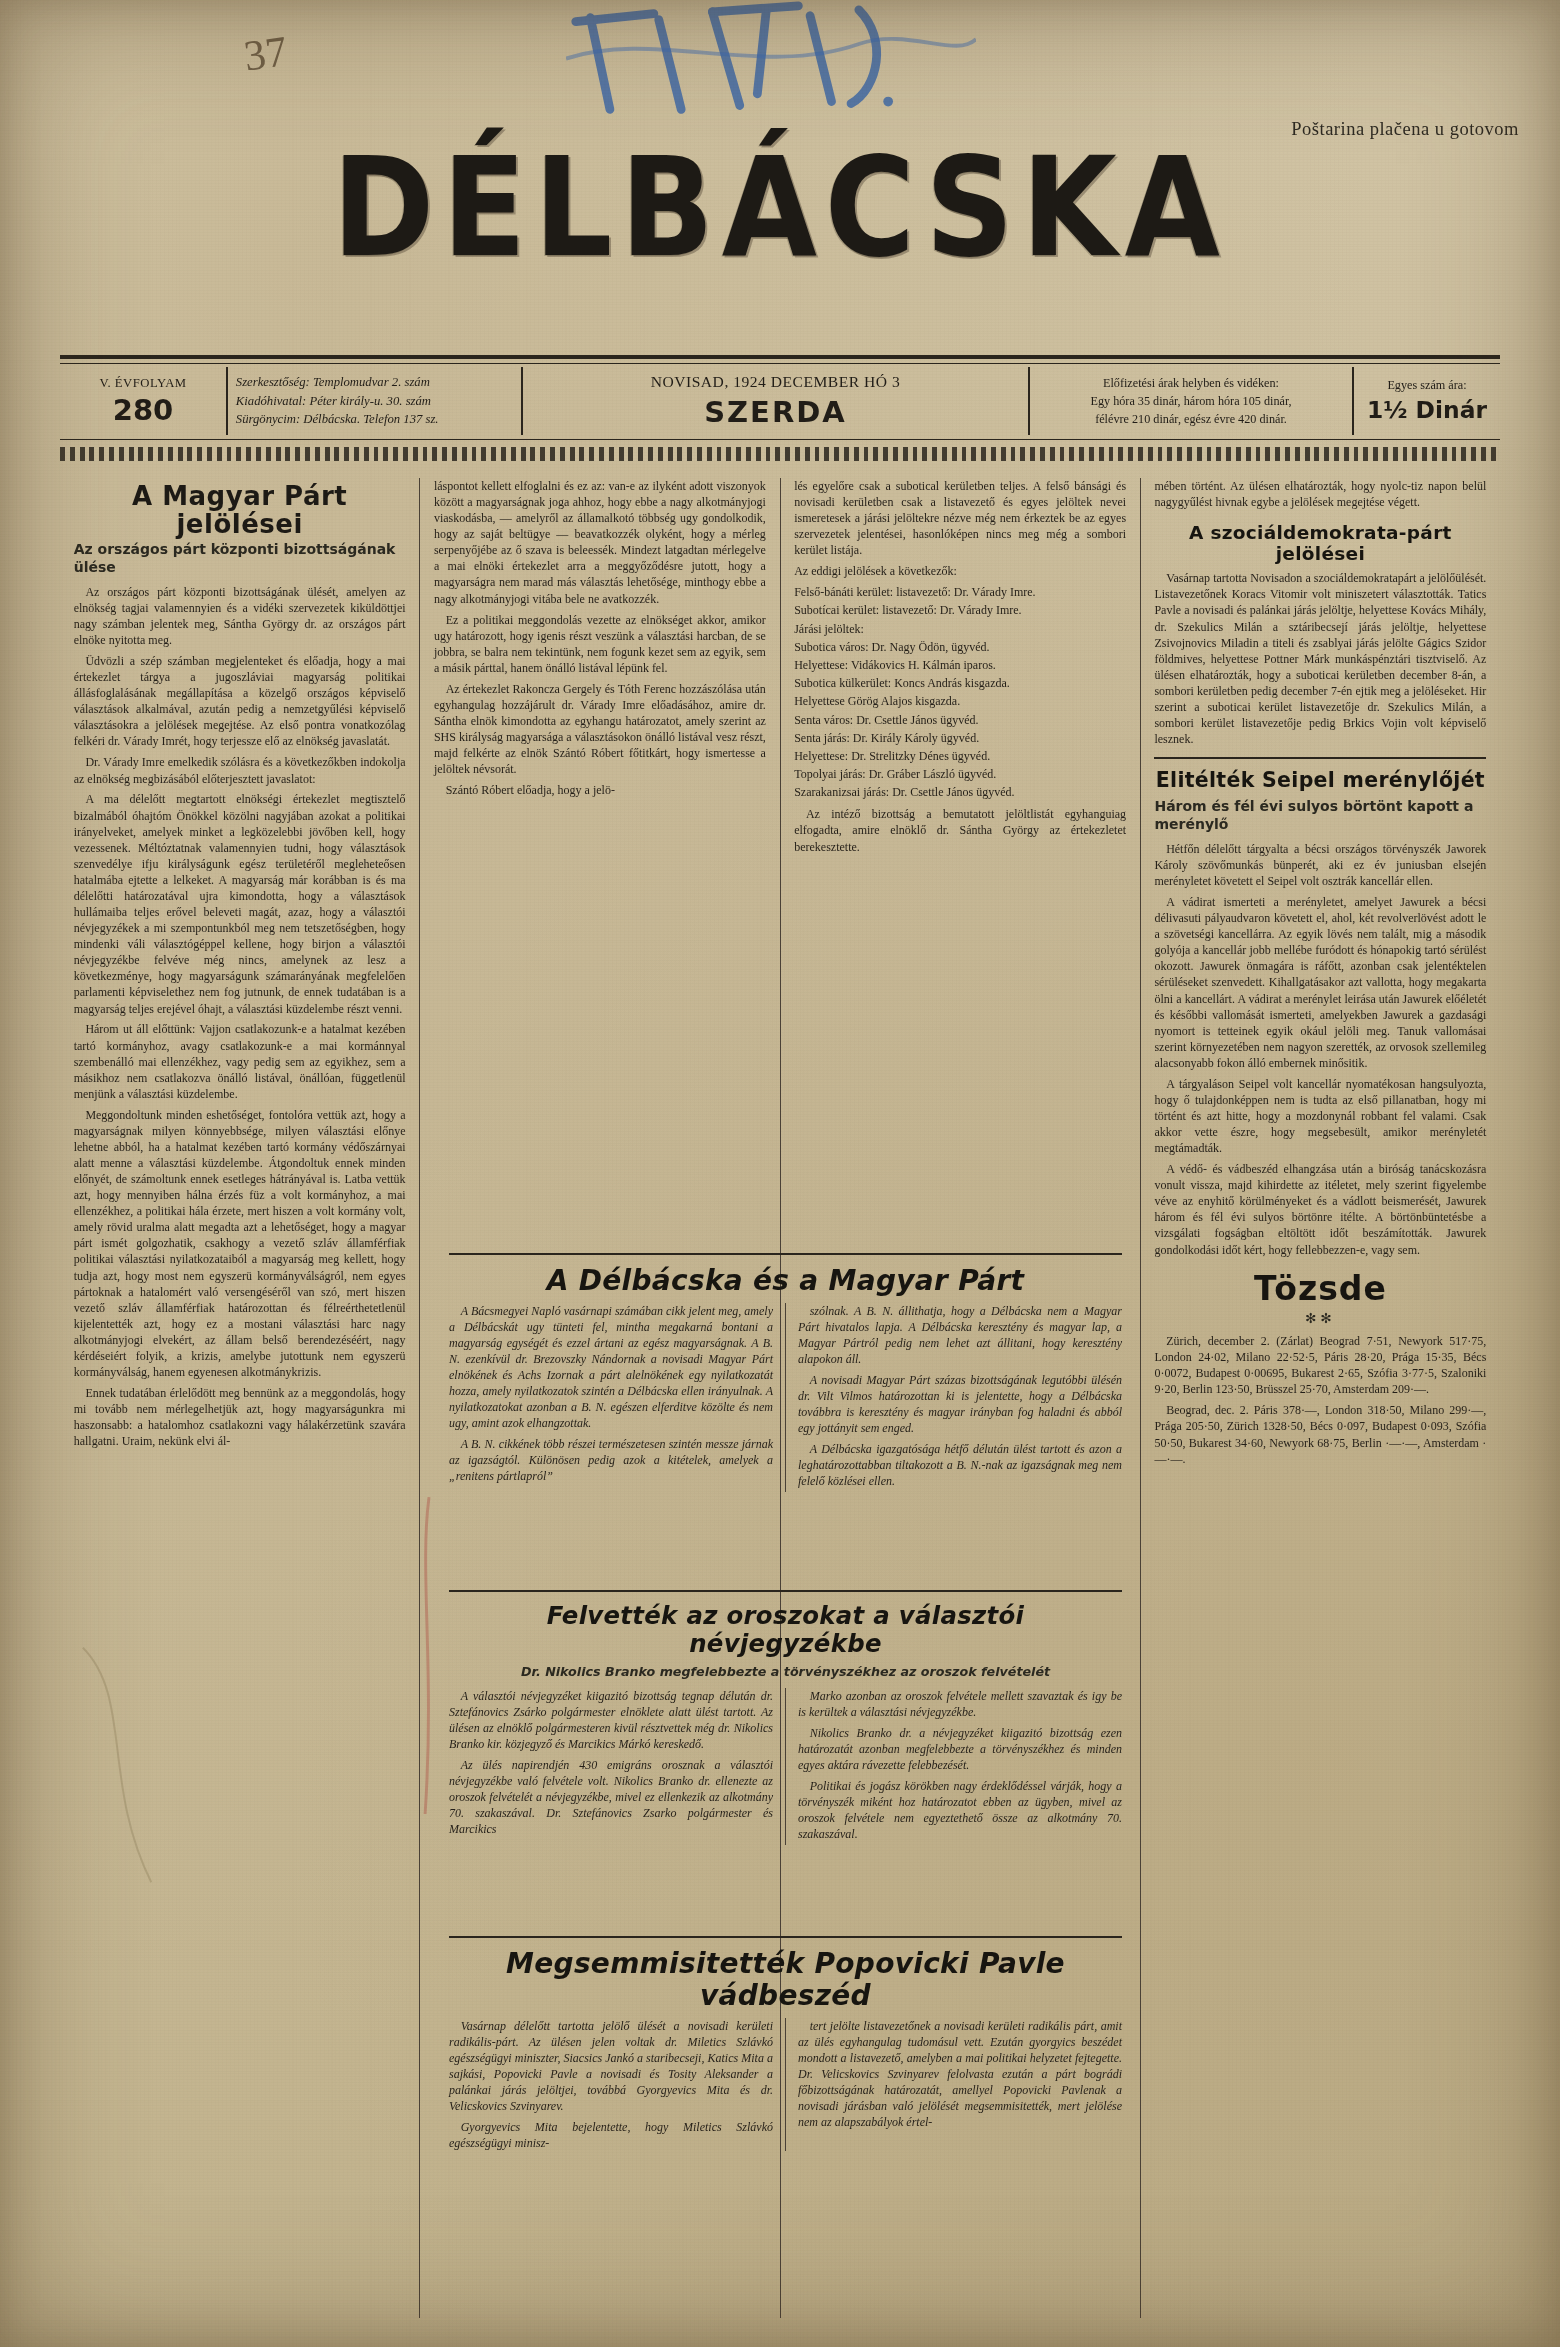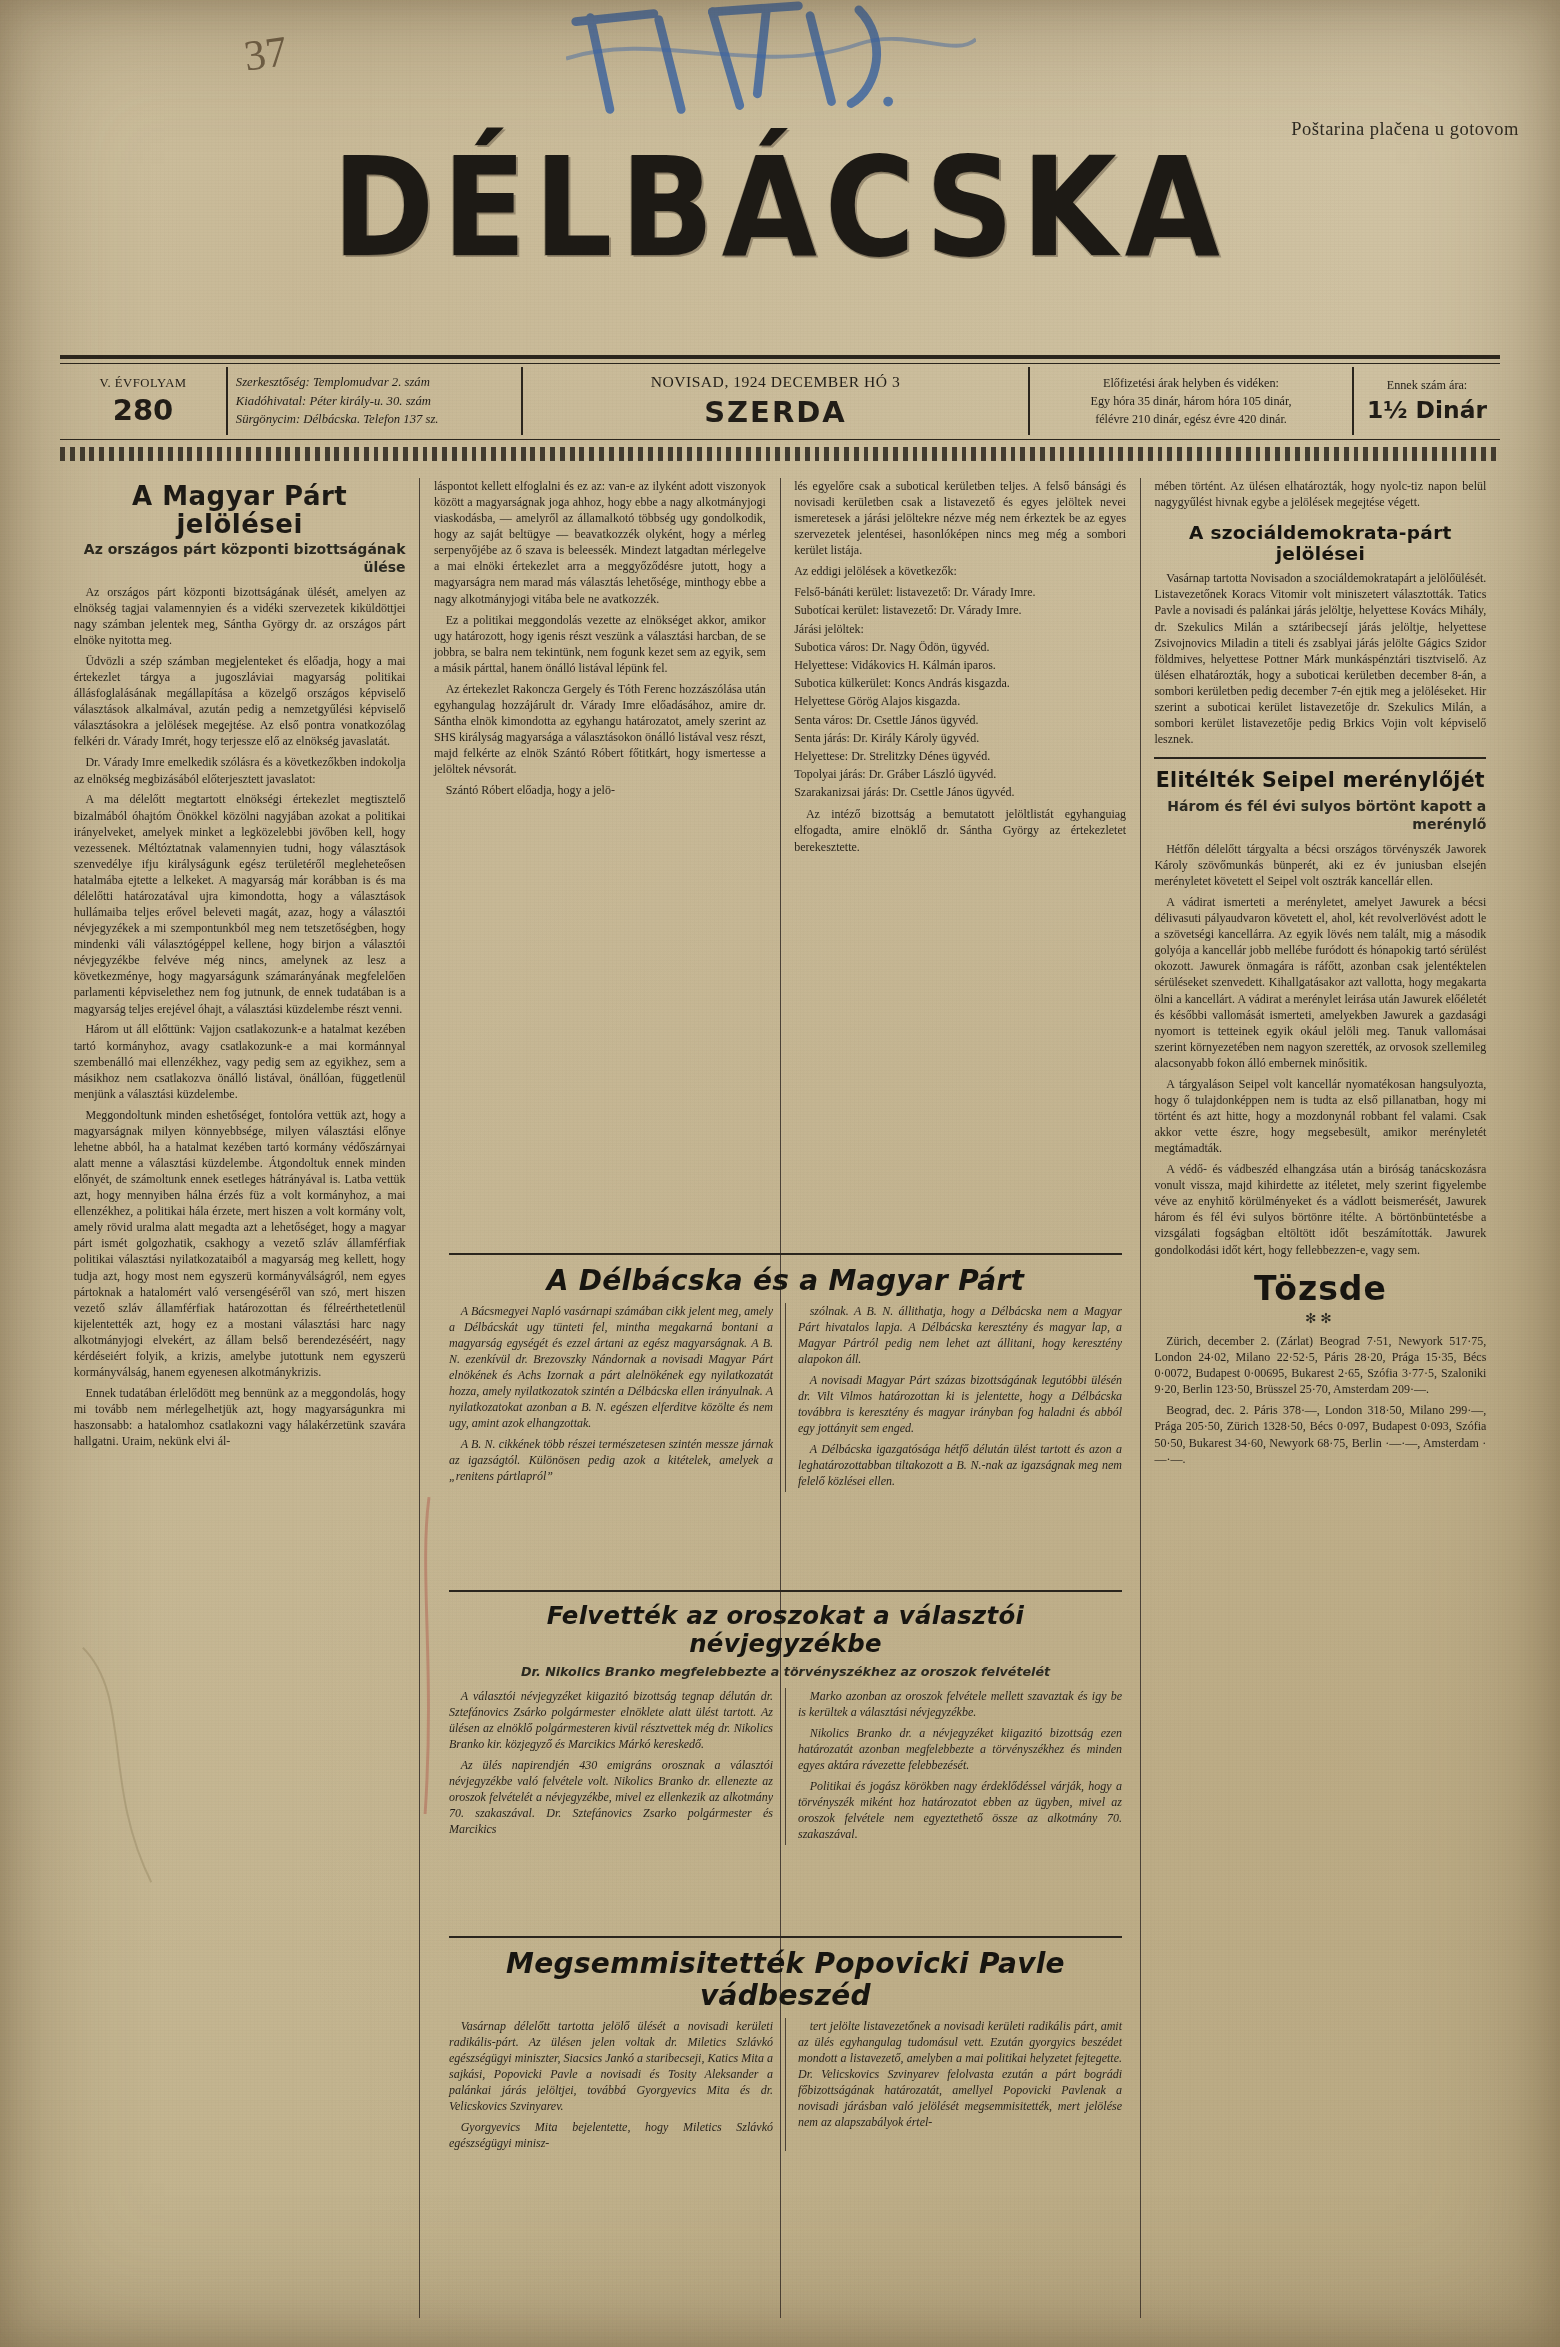--- a/index.html
+++ b/index.html
@@ -214,21 +214,21 @@
     text-align: center;
     color: #1d1a15;
     margin: 3.9px 0 2px 0;
     letter-spacing: 0.5px;
     line-height: 1.1;
   }
   h3.subhead {
     font-family: "DejaVu Sans", sans-serif;
     font-weight: bold;
     font-size: 14px;
-    text-align: right;
+    text-align: left;
     color: #2b2920;
     margin: 0 0 7.8px 0;
     line-height: 1.25;
   }
   .headrule {
     border: 0;
     border-top: 2px solid #2a251d;
     margin: 9.8px 0 5.9px 0;
   }
 
@@ -342,21 +342,21 @@
       <div class="d-day">SZERDA</div>
     </div>
     <div class="ib-sep"></div>
     <div class="ib-price">
       <div>Előfizetési árak helyben és vidéken:</div>
       <div>Egy hóra 35 dinár, három hóra 105 dinár,</div>
       <div>félévre 210 dinár, egész évre 420 dinár.</div>
     </div>
     <div class="ib-sep"></div>
     <div class="ib-single">
-      <div>Ennek szám ára:</div>
+      <div>Egyes szám ára:</div>
       <div class="sp">1½ Dinár</div>
     </div>
   </div>
 
   <div class="rule-thin" style="top:439px"></div>
   <div class="ornband"></div>
 
   <div class="cols">
 
     <div class="col">

